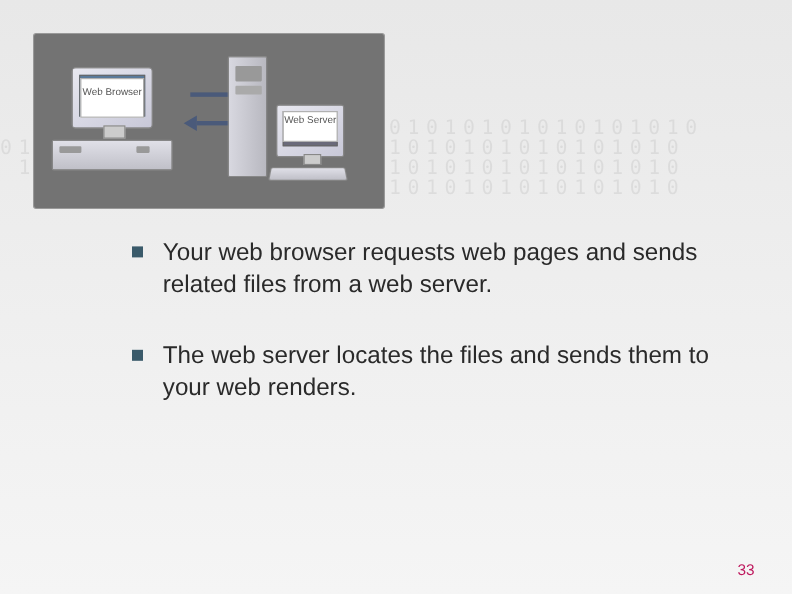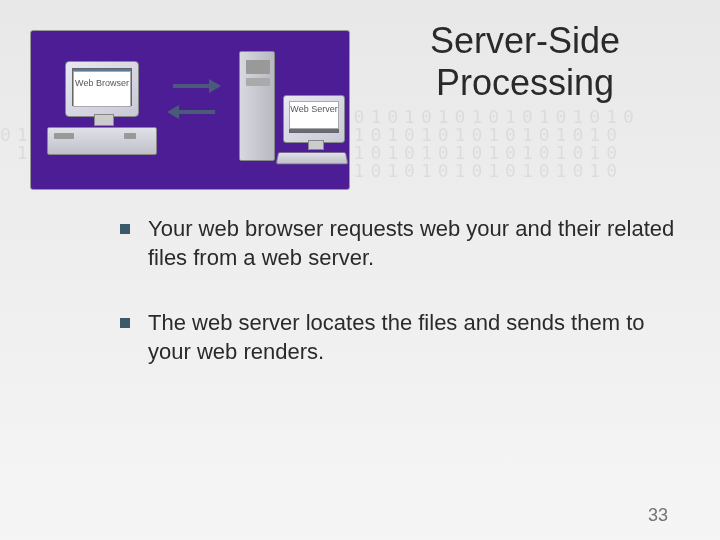--- a/index.html
+++ b/index.html
@@ -1,60 +1,59 @@
 <!DOCTYPE html>
 <html><head>
 <meta charset="utf-8">
 <style>
 *{margin:0;padding:0;box-sizing:border-box}
 body{width:720px;height:540px;overflow:hidden;font-family:Verdana,Geneva,sans-serif;position:relative;background:linear-gradient(180deg,#e8e8e8 0%,#f5f5f5 100%)}
 .slide{width:720px;height:540px;position:relative}
 .binary-bg{position:absolute;top:108px;left:0;width:720px;height:70px;overflow:hidden;opacity:0.15;font-family:monospace;font-size:18px;line-height:18px;letter-spacing:6px;color:#888;white-space:pre}
 .title{position:absolute;top:20px;right:40px;width:310px;text-align:center;font-size:36px;line-height:42px;color:#2a2a2a;font-weight:400}
-.diagram{position:absolute;top:30px;left:30px;width:320px;height:160px;background:#4c1d95;border:1px solid #999;border-radius:3px}
+.diagram{position:absolute;top:30px;left:30px;width:320px;height:160px;background:#737373;border:1px solid #999;border-radius:3px}
 .diagram-inner{position:relative;width:100%;height:100%}
 .pc{position:absolute;left:16px;top:30px;width:110px;height:100px}
 .monitor{position:absolute;left:18px;top:0;width:74px;height:56px;background:linear-gradient(145deg,#e8e8f0,#c8c8d8);border:1px solid #888;border-radius:4px}
 .monitor::before{content:"";position:absolute;left:6px;top:6px;right:6px;bottom:10px;background:#5a7a9a;border:1px solid #666}
 .monitor::after{content:"";position:absolute;left:28px;bottom:-10px;width:18px;height:10px;background:#ccc;border:1px solid #888}
 .pc-base{position:absolute;left:0;top:66px;width:110px;height:28px;background:linear-gradient(180deg,#e0e0e8,#c0c0c8);border:1px solid #888;border-radius:2px}
 .pc-base::before{content:"";position:absolute;left:6px;top:5px;width:20px;height:6px;background:#999;border-radius:1px}
 .pc-base::after{content:"";position:absolute;right:20px;top:5px;width:12px;height:6px;background:#999;border-radius:1px}
 .browser-label{position:absolute;left:26px;top:10px;width:58px;height:36px;background:#fff;border:1px solid #aaa;font-size:9px;color:#555;text-align:center;padding-top:6px;line-height:11px}
 .arrows{position:absolute;left:136px;top:48px;width:60px;height:50px}
 .arrow{position:absolute;width:54px;height:14px}
 .arrow-r{top:0}
 .arrow-l{top:26px}
 .arrow-shaft{position:absolute;top:5px;left:6px;width:36px;height:4px;background:#4a5a7a}
 .arrow-head-r{position:absolute;right:0;top:0;width:0;height:0;border-left:12px solid #4a5a7a;border-top:7px solid transparent;border-bottom:7px solid transparent}
 .arrow-head-l{position:absolute;left:0;top:0;width:0;height:0;border-right:12px solid #4a5a7a;border-top:7px solid transparent;border-bottom:7px solid transparent}
-.server{position:absolute;right:0;top:20px;width:110px;height:120px}
+.server{position:absolute;right:32px;top:20px;width:110px;height:120px}
 .tower{position:absolute;left:0;top:0;width:36px;height:110px;background:linear-gradient(90deg,#d8d8e0,#b8b8c0);border:1px solid #888;border-radius:2px}
 .tower::before{content:"";position:absolute;left:6px;top:8px;width:24px;height:14px;background:#999;border-radius:1px}
 .tower::after{content:"";position:absolute;left:6px;top:26px;width:24px;height:8px;background:#aaa;border-radius:1px}
 .srv-monitor{position:absolute;left:44px;top:44px;width:62px;height:48px;background:linear-gradient(145deg,#e8e8f0,#c8c8d8);border:1px solid #888;border-radius:3px}
 .srv-monitor::before{content:"";position:absolute;left:5px;top:5px;right:5px;bottom:9px;background:#6a6a7a;border:1px solid #666}
 .srv-monitor::after{content:"";position:absolute;left:24px;bottom:-8px;width:14px;height:8px;background:#ccc;border:1px solid #888}
 .srv-kb{position:absolute;left:38px;top:100px;width:70px;height:14px;background:linear-gradient(180deg,#e0e0e8,#c0c0c8);border:1px solid #888;border-radius:2px;transform:perspective(100px) rotateX(30deg)}
 .server-label{position:absolute;left:50px;top:50px;width:50px;height:28px;background:#fff;border:1px solid #aaa;font-size:9px;color:#555;text-align:center;padding-top:2px;line-height:11px}
 .bullets{position:absolute;top:214px;left:120px;width:560px}
 .bullet{position:relative;padding-left:28px;margin-bottom:36px;font-size:22px;line-height:29px;color:#2a2a2a}
 .bullet::before{content:"";position:absolute;left:0;top:10px;width:10px;height:10px;background:#3a5a6a}
-.page-num{position:absolute;bottom:14px;right:52px;font-size:18px;color:#737373}
+.page-num{position:absolute;bottom:14px;right:34px;font-size:14px;color:#be185d}
 </style>
 </head>
 <body>
 
 <div class="slide">
   <div class="binary-bg">   01010101010101010101010101010101010
 0101010101010101010101010101010101010
  101010101010101010101010101010101010
   01010101010101010101010101010101010</div>
 
-  <div class="title">Server-Side Processing</div>
 
   <div class="diagram">
     <div class="diagram-inner">
       <div class="pc">
         <div class="monitor"></div>
         <div class="browser-label">Web Browser</div>
         <div class="pc-base"></div>
       </div>
       <div class="arrows">
         <div class="arrow arrow-r">
@@ -69,18 +68,18 @@
       <div class="server">
         <div class="tower"></div>
         <div class="srv-monitor"></div>
         <div class="server-label">Web Server</div>
         <div class="srv-kb"></div>
       </div>
     </div>
   </div>
 
   <div class="bullets">
-    <div class="bullet">Your web browser requests web your and their related files from a web server.</div>
+    <div class="bullet">Your web browser requests web pages and sends related files from a web server.</div>
     <div class="bullet">The web server locates the files and sends them to your web renders.</div>
   </div>
 
   <div class="page-num">33</div>
 </div>
 
 </body></html>

